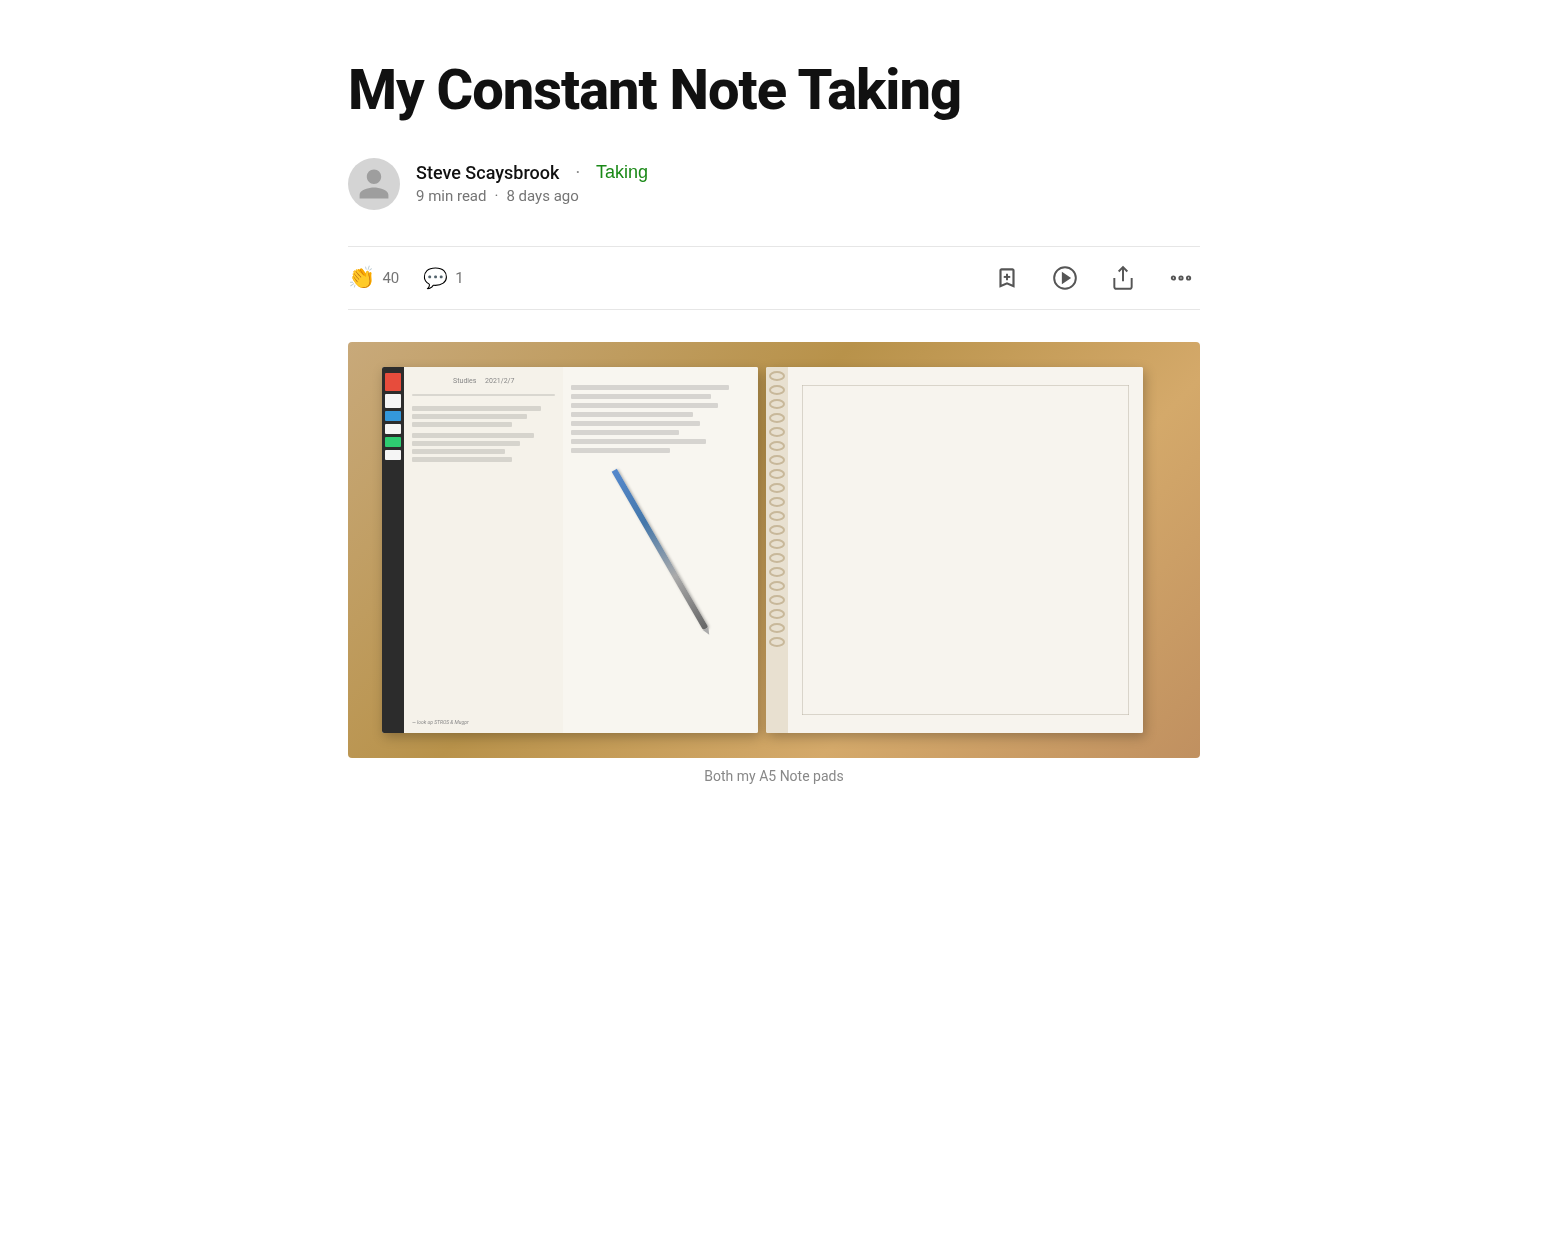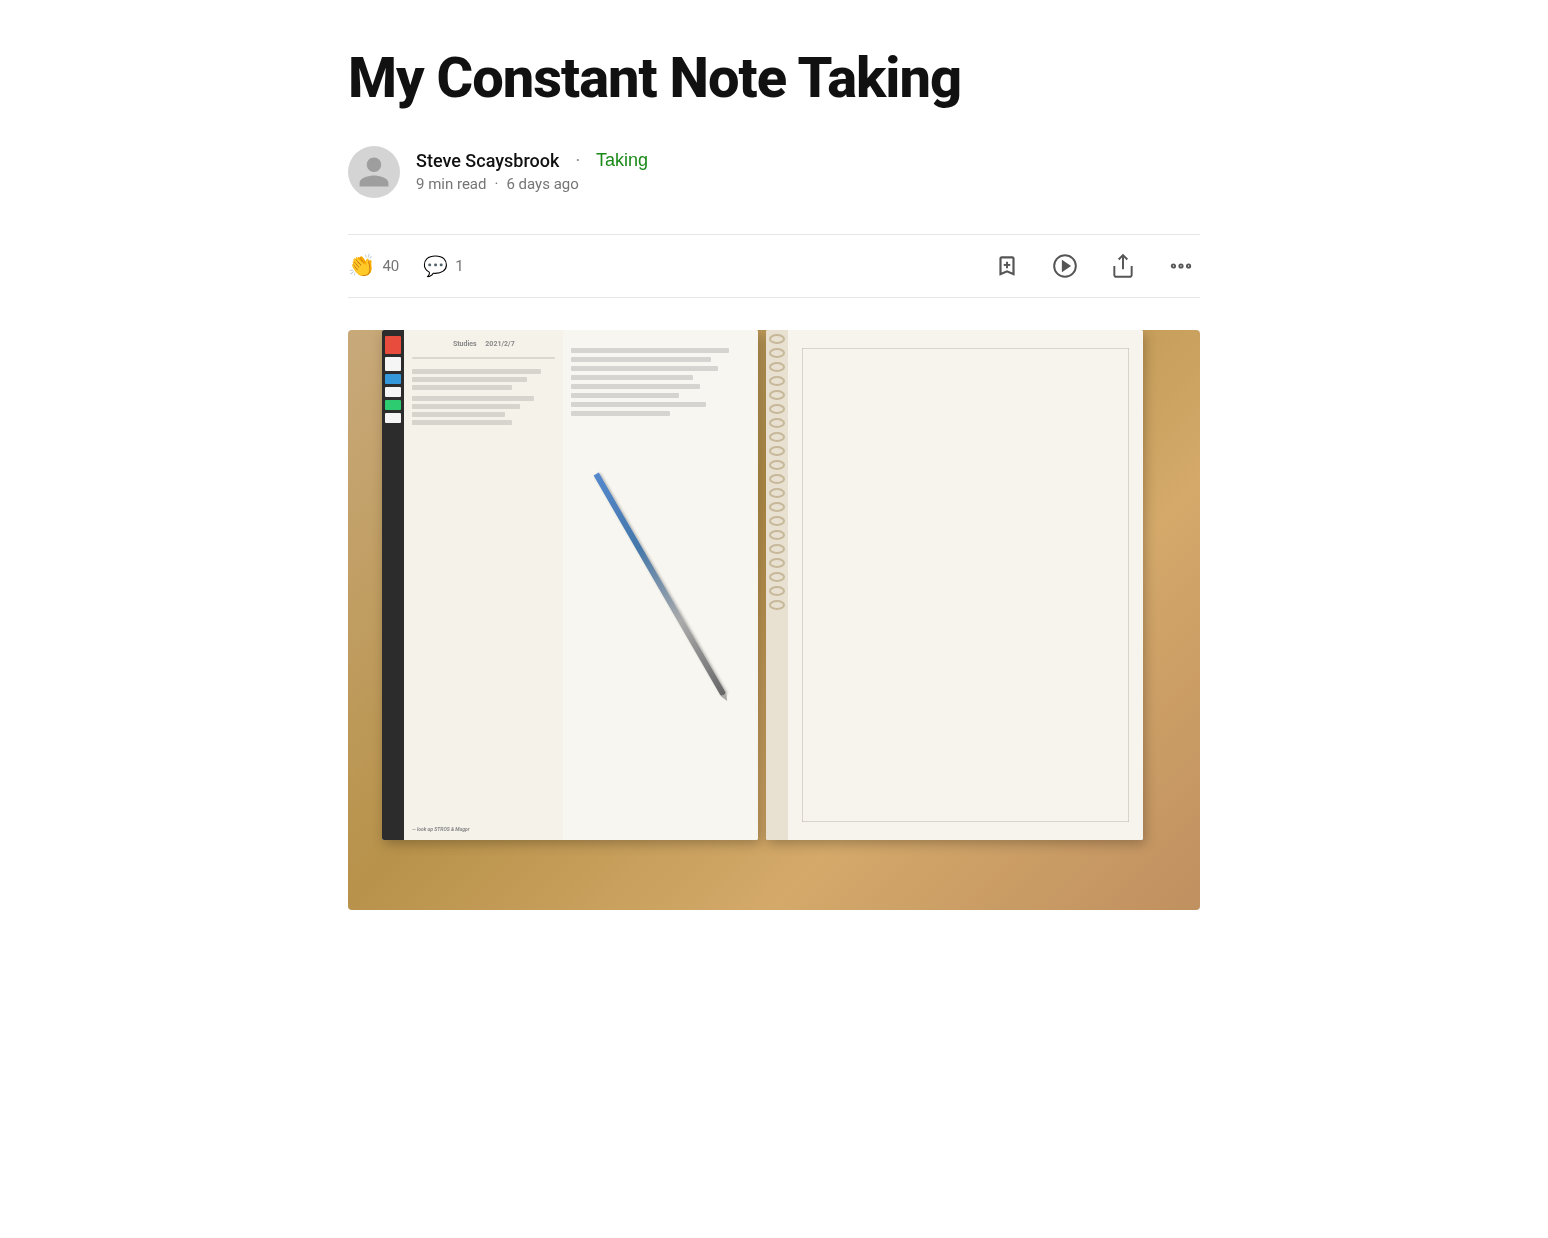--- a/index.html
+++ b/index.html
@@ -11,21 +11,21 @@
     body {
       font-family: -apple-system, BlinkMacSystemFont, "Segoe UI", Roboto, "Helvetica Neue", Arial, sans-serif;
       background: #ffffff;
       color: #111111;
       width: 1548px;
       min-height: 1238px;
     }
 
     .page-container {
       max-width: 900px;
-      margin: 0 auto;
+      margin: 12px auto;
       padding: 48px 24px 60px 24px;
     }
 
     .article-title {
       font-size: 56px;
       font-weight: 800;
       line-height: 1.1;
       letter-spacing: -1px;
       color: #111111;
       margin-bottom: 36px;
@@ -150,28 +150,28 @@
       stroke: #555555;
       stroke-width: 1.8;
     }
 
     .article-image-container {
       margin: 32px 0 12px 0;
     }
 
     .article-image {
       width: 100%;
-      height: 580px;
+      height: 416px;
       background: linear-gradient(135deg, #c8a97a 0%, #b8924a 40%, #d4a96a 70%, #c09060 100%);
       border-radius: 4px;
       position: relative;
       overflow: hidden;
       display: flex;
+      align-items: center;
       justify-content: center;
-      font-weight: bold;
     }
 
     
     .notebooks-scene {
       display: flex;
       width: 92%;
       height: 88%;
       gap: 8px;
       position: relative;
     }
@@ -341,21 +341,21 @@
 
     <div class="author-info">
       <div class="author-name-row">
         <span class="author-name">Steve Scaysbrook</span>
         <span class="dot-separator">·</span>
         <button class="follow-button">Taking</button>
       </div>
       <div class="meta-info">
         <span>9 min read</span>
         <span class="meta-dot">·</span>
-        <span>6 days ago</span>
+        <span>8 days ago</span>
       </div>
     </div>
   </div>
 
   <div class="actions-bar">
     <div class="actions-left">
       <div class="action-item">
         <span class="clap-icon-unicode">👏</span>
         <span>40</span>
       </div>
@@ -476,14 +476,15 @@
           <div class="notebook-right-page">
             <div class="page-border-line line-top"></div>
             <div class="page-border-line line-bottom"></div>
             <div class="page-border-line line-left"></div>
             <div class="page-border-line line-right"></div>
           </div>
         </div>
 
       </div>
     </div>
+    <p class="image-caption">Both my A5 Note pads</p>
   </div>
 </div>
 
 </body></html>

